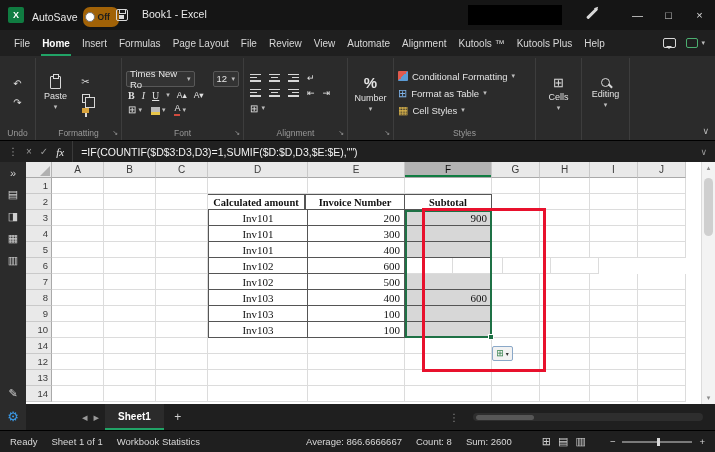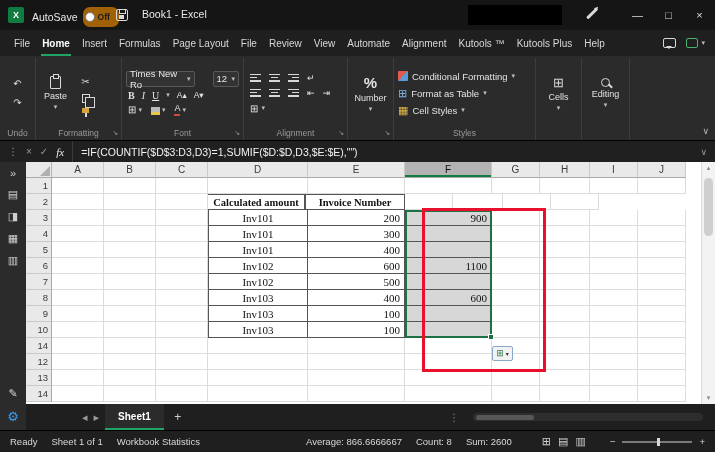--- a/index.html
+++ b/index.html
@@ -417,20 +417,21 @@
             <div class="gc" style="width: 48px;"></div>
             <div class="gc" style="width: 48px;"></div>
           </div>
           <div class="grow">
             <div class="rh">2</div>
             <div class="gc" style="width: 52px;"></div>
             <div class="gc" style="width: 52px;"></div>
             <div class="gc" style="width: 52px;"></div>
             <div class="gc tcell th" style="width: 97px;">Calculated amount</div>
             <div class="gc tcell th dcol" style="width: 100px;">Invoice Number</div>
+            <div class="gc tcell th" style="width: 87px;">Subtotal</div>
             <div class="gc" style="width: 48px;"></div>
             <div class="gc" style="width: 50px;"></div>
             <div class="gc" style="width: 48px;"></div>
             <div class="gc" style="width: 48px;"></div>
           </div>
           <div class="grow">
             <div class="rh">3</div>
             <div class="gc" style="width: 52px;"></div>
             <div class="gc" style="width: 52px;"></div>
             <div class="gc" style="width: 52px;"></div>
@@ -468,21 +469,20 @@
             <div class="gc" style="width: 48px;"></div>
             <div class="gc" style="width: 48px;"></div>
           </div>
           <div class="grow">
             <div class="rh">6</div>
             <div class="gc" style="width: 52px;"></div>
             <div class="gc" style="width: 52px;"></div>
             <div class="gc" style="width: 52px;"></div>
             <div class="gc tcell tc dcol" style="width: 100px;">Inv102</div>
             <div class="gc tcell num" style="width: 97px;">600</div>
-            <div class="gc tcell num fsel" style="width: 87px;">1100</div>
             <div class="gc" style="width: 48px;"></div>
             <div class="gc" style="width: 50px;"></div>
             <div class="gc" style="width: 48px;"></div>
             <div class="gc" style="width: 48px;"></div>
           </div>
           <div class="grow">
             <div class="rh">7</div>
             <div class="gc" style="width: 52px;"></div>
             <div class="gc" style="width: 52px;"></div>
             <div class="gc" style="width: 52px;"></div>

